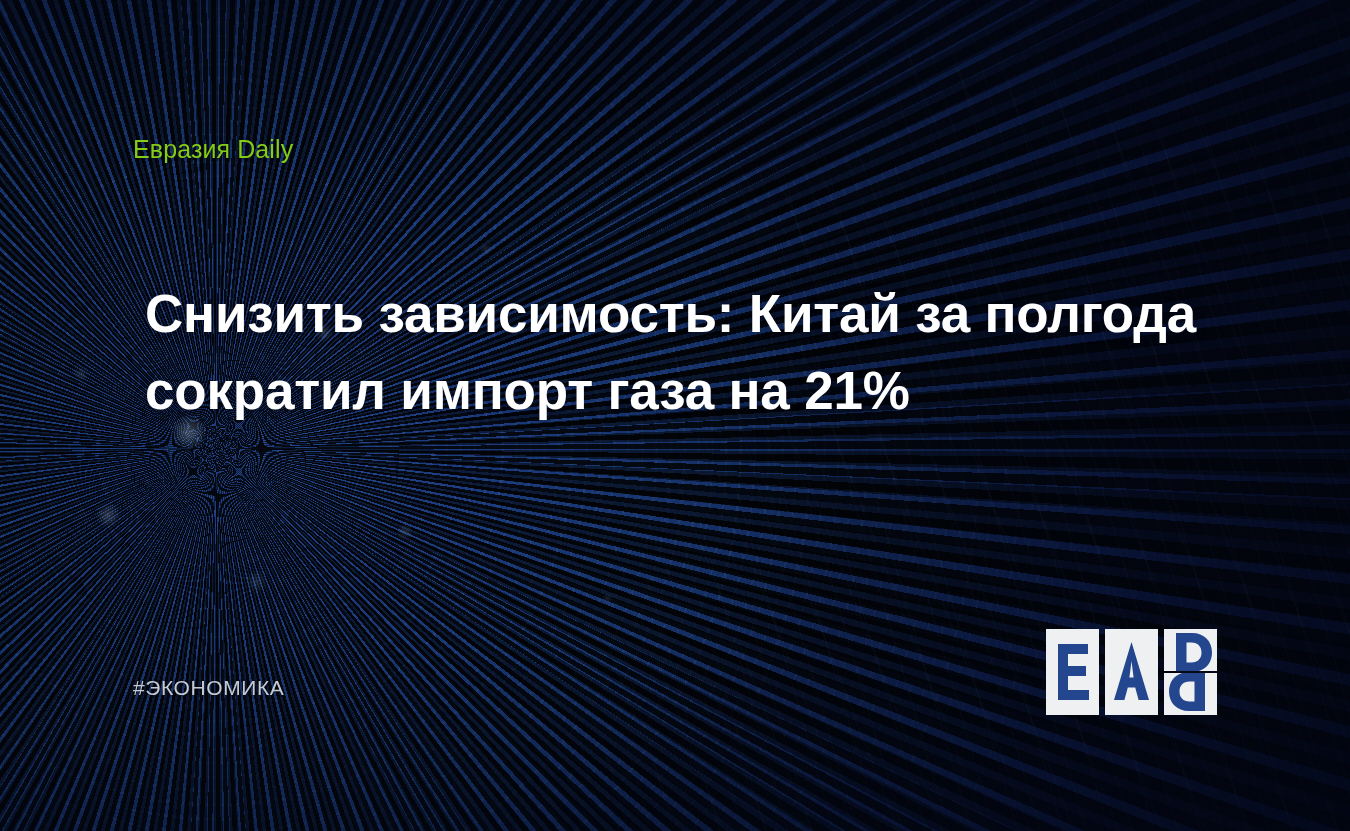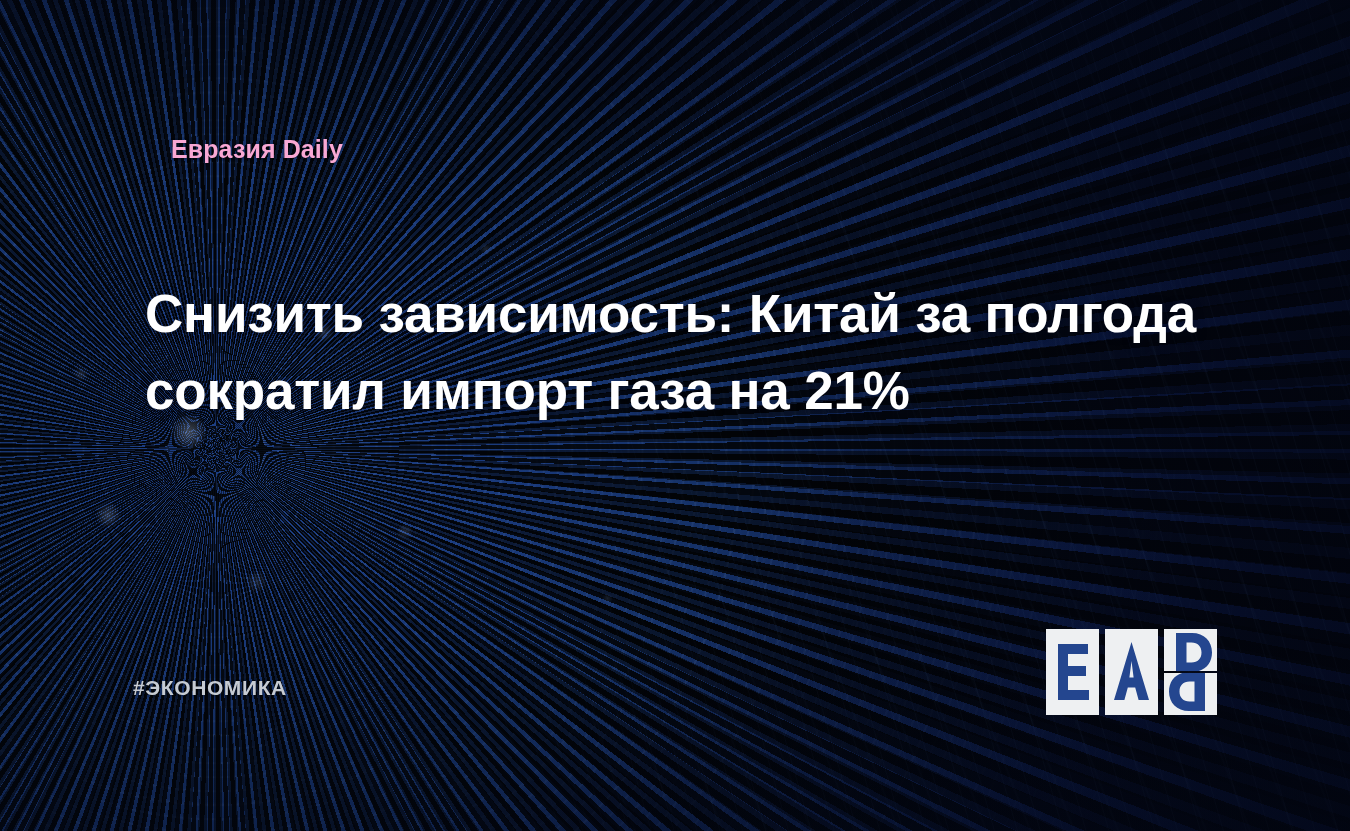--- a/index.html
+++ b/index.html
@@ -131,26 +131,25 @@
   #content {
     position: absolute;
     inset: 0;
   }
 
   #brand {
     position: absolute;
     left: 133px;
     top: 135px;
     font-size: 25px;
-    font-weight: 700;
+    font-weight: 400;
     letter-spacing: .1px;
-    color: #f9a8d4;
+    color: #84cc16;
     text-shadow: 0 1px 3px rgba(0,0,0,.45);
     white-space: nowrap;
-    margin-left: 38px;
   }
 
   #headline {
     position: absolute;
     left: 133px;
     top: 264px;
     width: 1120px;
     margin: 12px;
     font-size: 53px;
     line-height: 1.45;
@@ -158,21 +157,21 @@
     color: #ffffff;
     letter-spacing: -0.2px;
     text-shadow: 0 2px 10px rgba(2,8,28,.55);
   }
 
   #hashtag {
     position: absolute;
     left: 133px;
     top: 676px;
     font-size: 21px;
-    font-weight: 700;
+    font-weight: 400;
     letter-spacing: .6px;
     color: #c6cbd3;
     text-shadow: 0 1px 3px rgba(0,0,0,.45);
     white-space: nowrap;
   }
 
   
   #logo {
     position: absolute;
     left: 1046px;

